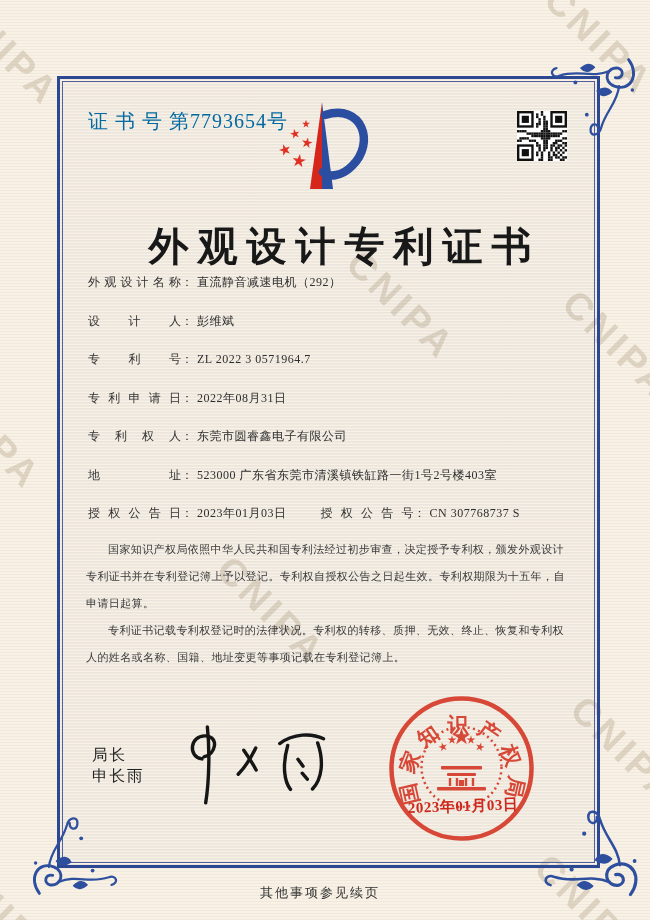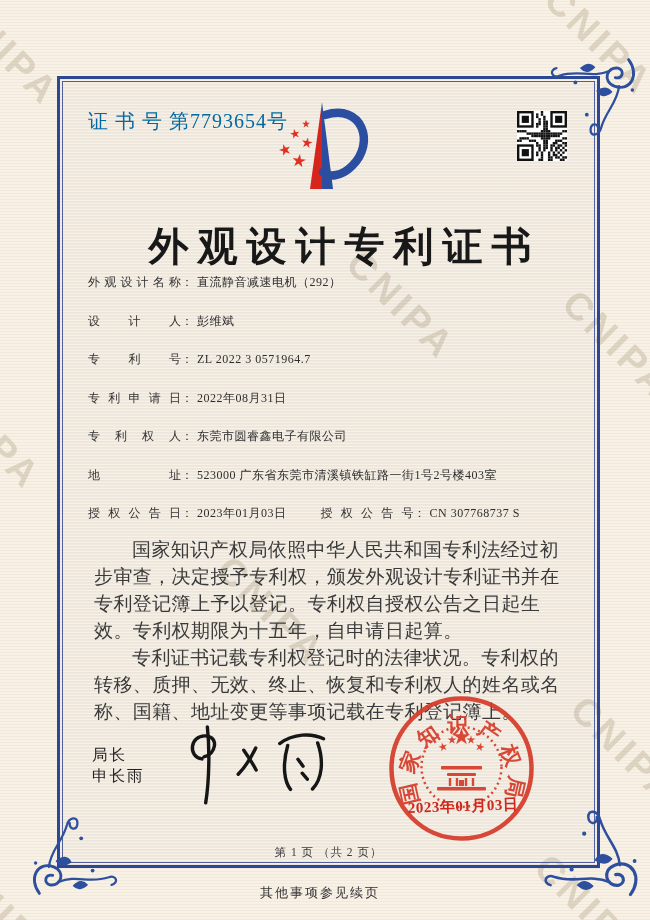--- a/index.html
+++ b/index.html
@@ -23,21 +23,21 @@
   .qr{position:absolute;left:517px;top:111px;z-index:2;}
   .title{position:absolute;left:57px;top:203px;width:543px;z-index:2;text-align:center;
      font-size:40px;font-weight:bold;color:#181818;letter-spacing:9px;margin:16px;}
   .fields{position:absolute;left:88px;top:271px;width:486px;z-index:2;font-size:12px;color:#333;}
   .frow{height:22px;line-height:22px;margin-bottom:16.5px;white-space:nowrap;}
   .flabel{display:inline-block;width:93px;text-align:justify;text-align-last:justify;
      vertical-align:top;color:#333;}
   .sep{display:inline-block;margin-right:4px;}
   .fvalue{letter-spacing:.5px;color:#2e2e2e;}
   .pair2{margin-left:34px;}
-  .paras{position:absolute;left:94px;top:536px;width:480px;z-index:2;font-size:19px;
+  .paras{position:absolute;left:86px;top:536px;width:480px;z-index:2;font-size:11px;
      line-height:27px;color:#3a3a3a;}
   .paras p{margin:0;text-indent:2em;letter-spacing:.4px;}
   .officer{position:absolute;left:92px;top:745px;z-index:2;font-size:15.5px;color:#222;}
   .officer div{letter-spacing:2px;}
   .signature{position:absolute;left:168px;top:718px;z-index:3;transform:rotate(-1deg);}
   .seal{position:absolute;left:384px;top:691px;z-index:3;opacity:.93;}
   .seal-date{position:absolute;left:388px;top:797px;width:150px;z-index:4;text-align:center;
      color:#cf271b;font-size:15px;font-weight:bold;letter-spacing:.5px;transform:rotate(-2deg);}
   .footer-page{position:absolute;left:57px;top:845px;width:543px;z-index:2;text-align:center;
      font-size:11.5px;color:#3c3c3c;letter-spacing:1px;}
@@ -324,16 +324,15 @@
       <path transform="translate(96,56) scale(4.6) rotate(15)" stroke="none" d="M 0 -1 L 0.588 0.809 L -0.951 -0.309 L 0.951 -0.309 L -0.588 0.809 Z"></path>
       <rect x="57" y="75" width="41" height="3.5" rx="1" stroke="none"></rect>
       <rect x="63" y="82" width="29" height="3" rx="1" stroke="none"></rect>
       <path d="M 66 87 v 8 M 73 87 v 8 M 82 87 v 8 M 89 87 v 8" stroke-width="2.4" fill="none"></path>
       <rect x="75" y="89" width="5" height="6" stroke="none"></rect>
       <rect x="53" y="96" width="49" height="3.5" rx="1" stroke="none"></rect>
     </g>
   </svg>
   <div class="seal-date">2023年01月03日</div>
 
-  <div class="footer-page">第 1 页 （共 2 页）</div>
   <div class="note">其他事项参见续页</div>
 
 </div>
 
 </body></html>

